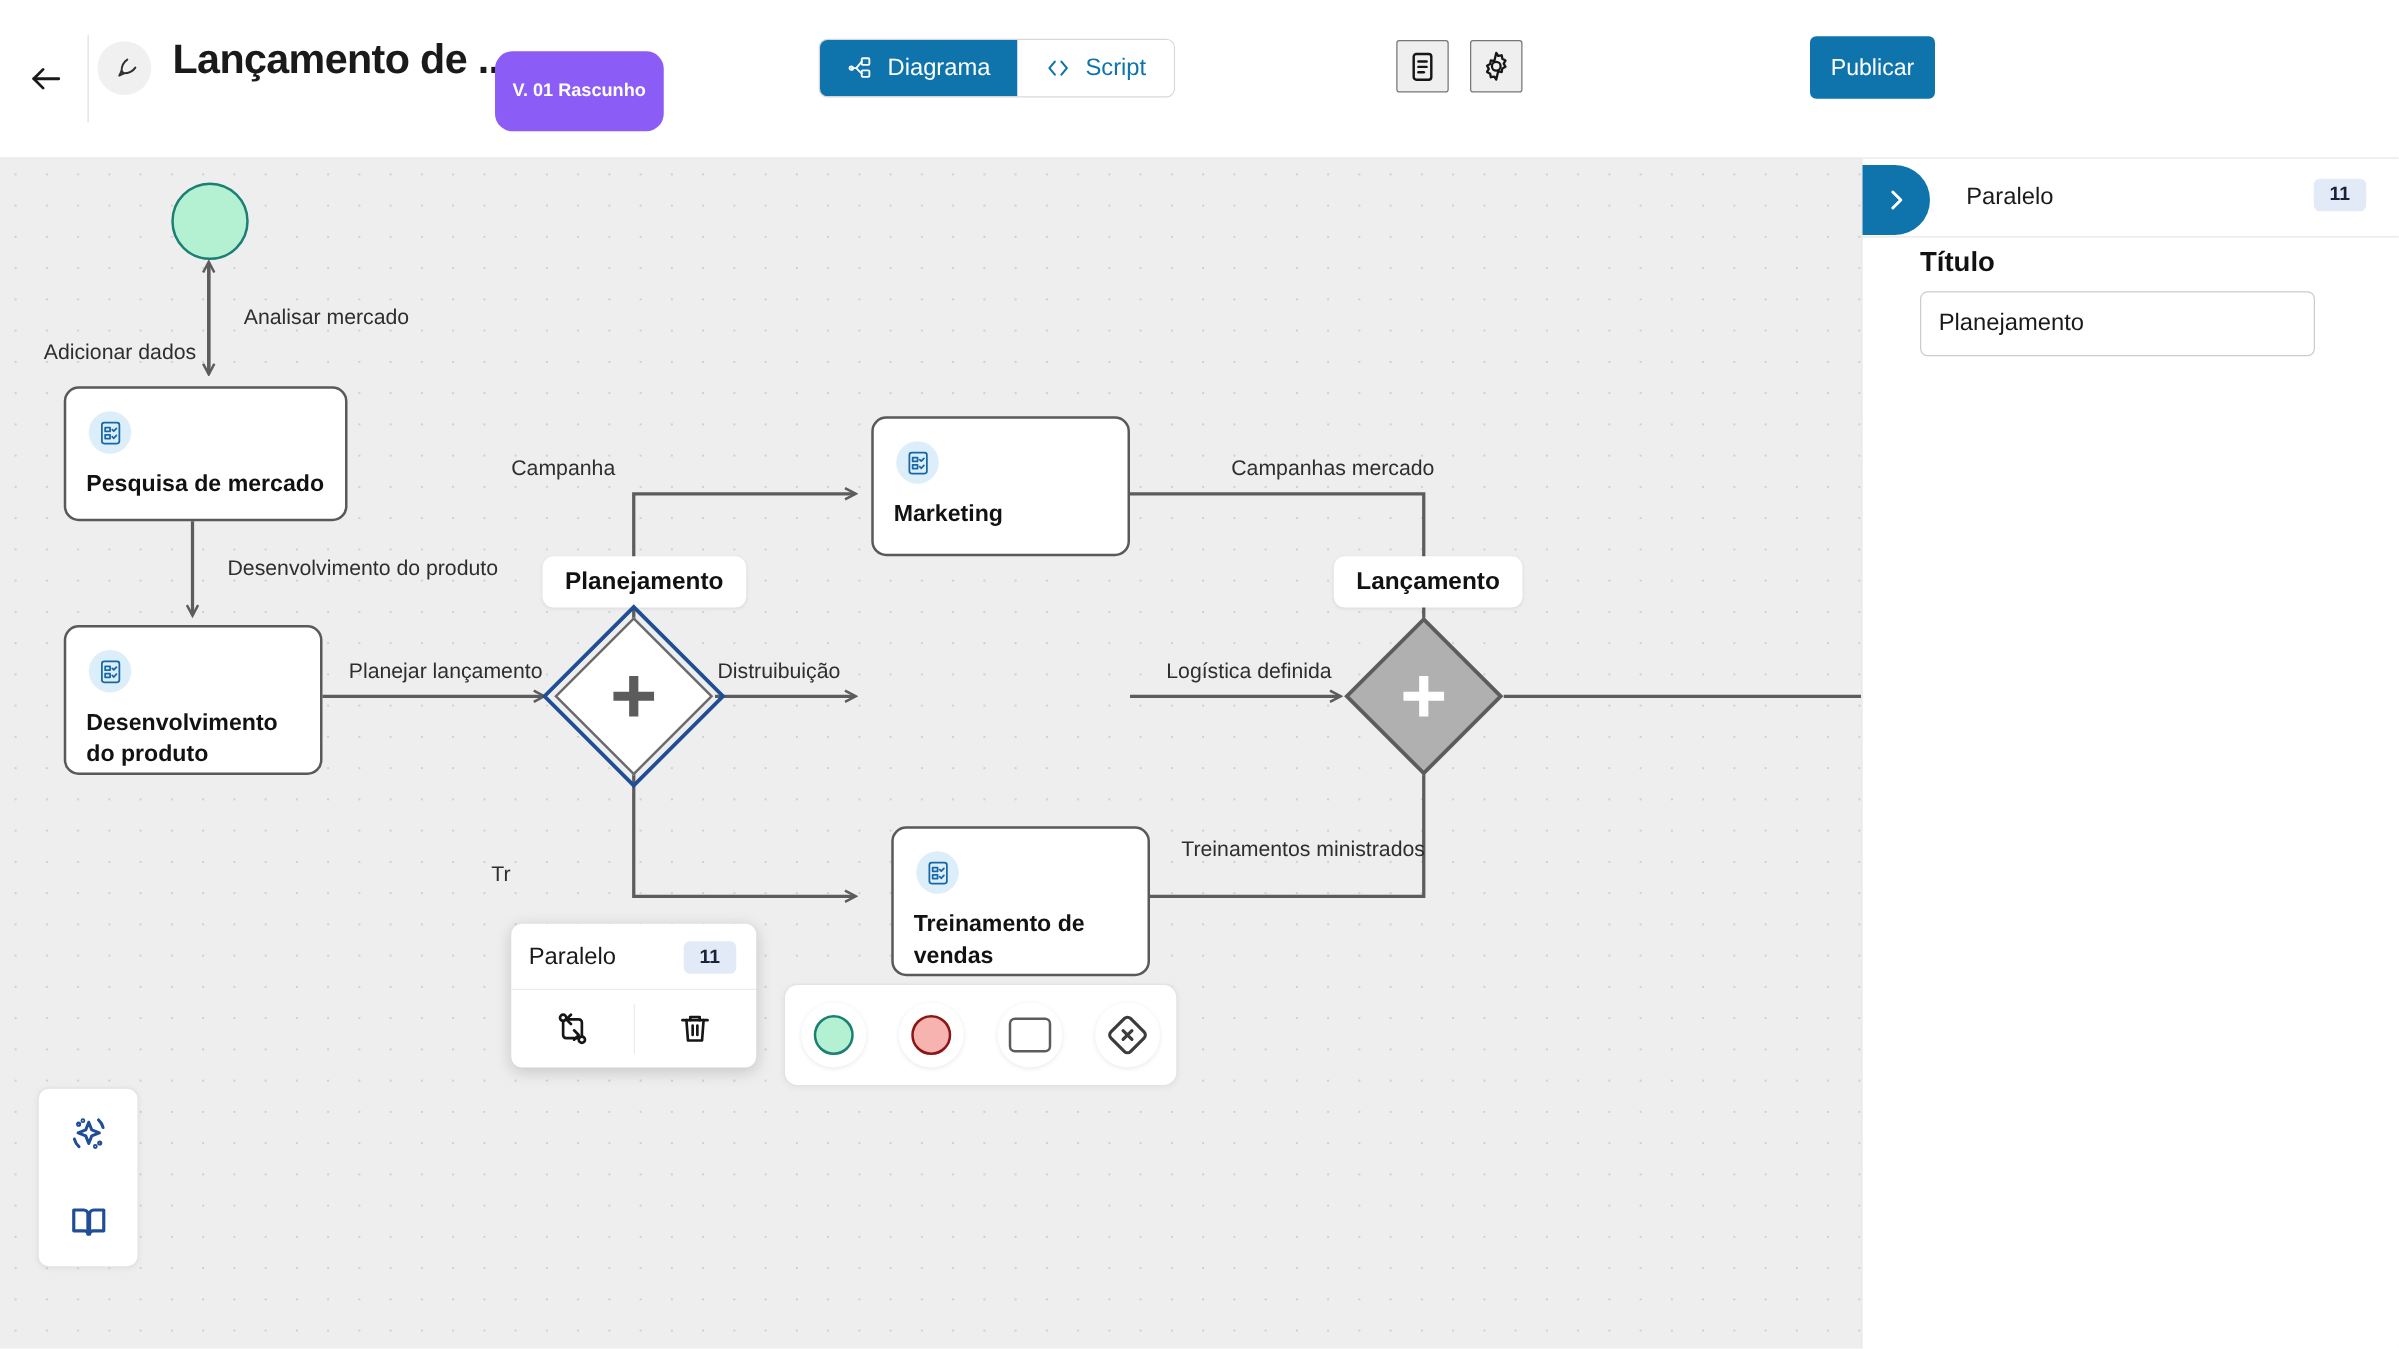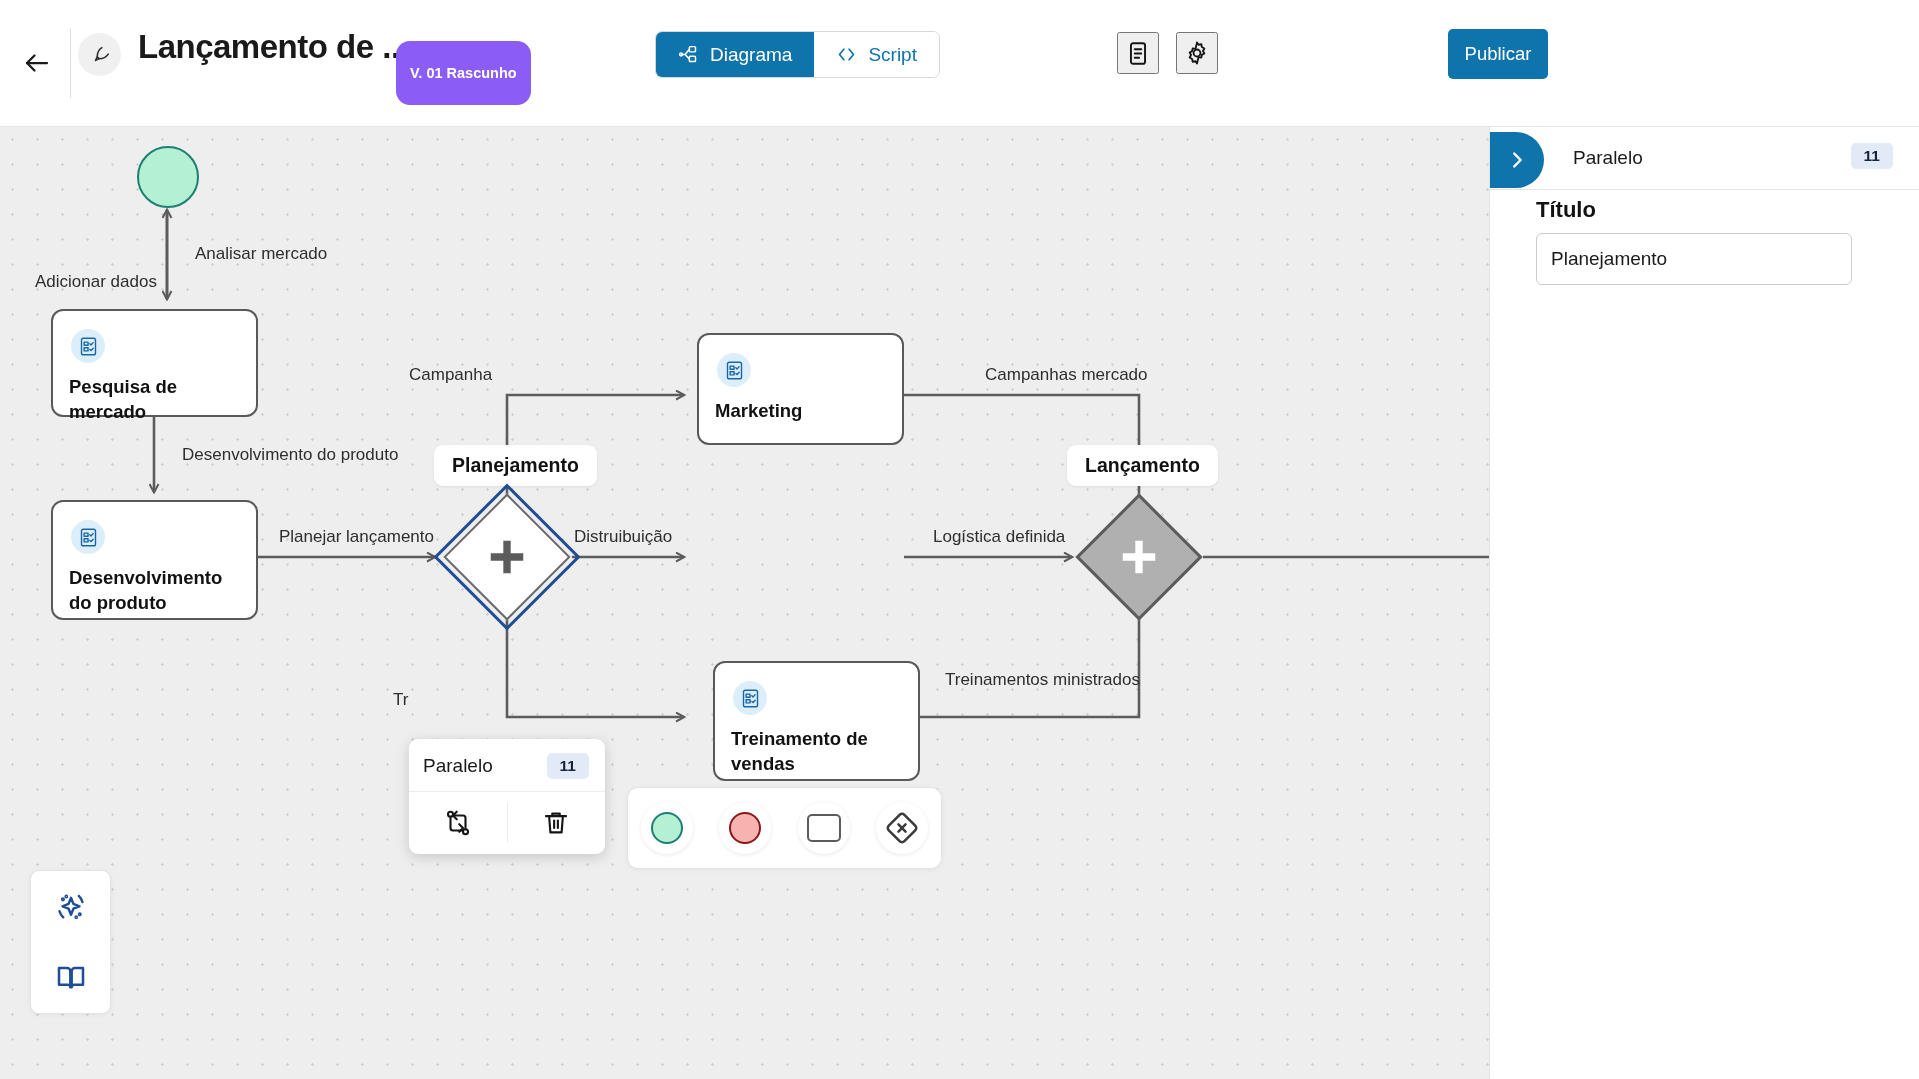--- a/index.html
+++ b/index.html
@@ -296,21 +296,21 @@
         <line x1="904" y1="430" x2="1072" y2="430" marker-end="url(#arrow)"></line>
 
         <path d="M904,590 L1139,590 L1139,445" marker-end="url(#arrow)"></path>
 
         <line x1="1203" y1="430" x2="1489" y2="430"></line>
       </g>
     </svg>
 
     <div class="start-circle" style="left:137px; top:19px;"></div>
 
-    <div class="node" style="left:51px; top:182px; width:207px; height:108px;">
+    <div class="node" style="left:51px; top:182px; width:227px; height:108px;">
       <div class="node-icon">
         <svg width="21" height="21" viewBox="0 0 24 24" fill="none" stroke="#1767a5" stroke-width="1.6" stroke-linecap="round" stroke-linejoin="round">
           <rect x="4" y="2.5" width="16" height="19" rx="2.2"></rect>
           <rect x="7" y="7" width="4.5" height="3.5"></rect>
             <path d="M13.5 8.8l1.4 1.4 2.4-2.6"></path>
           <rect x="7" y="13.5" width="4.5" height="3.5"></rect>
             <path d="M13.5 15.3l1.4 1.4 2.4-2.6"></path>
         </svg>
       </div>
       <div class="node-label">Pesquisa de mercado</div>

